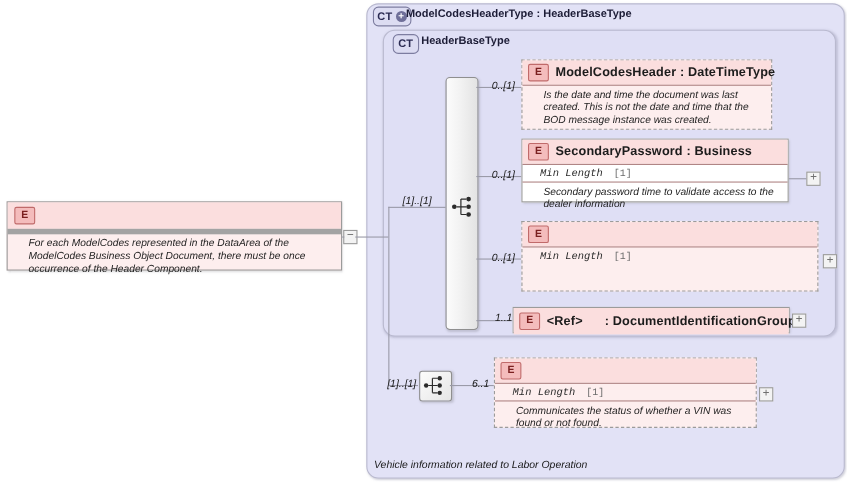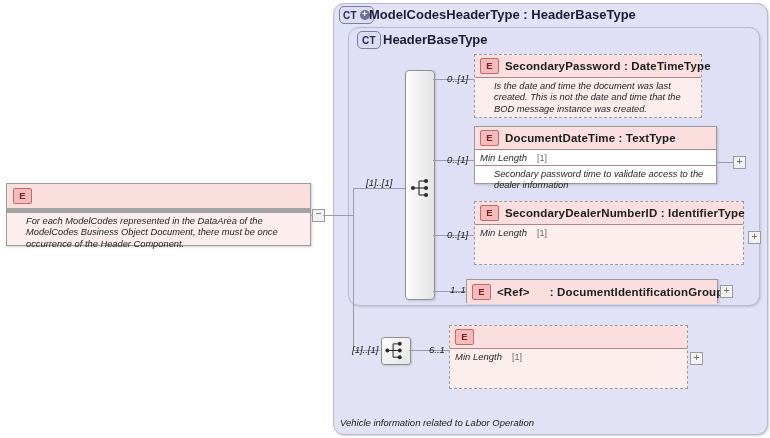--- a/index.html
+++ b/index.html
@@ -65,21 +65,21 @@
     line-height: 9px;
     text-align: center;
     background: #6f6f99;
     color: #ffffff;
     border-radius: 50%;
     font-size: 9px;
     font-weight: bold;
   }
   .ct-title {
     position: absolute;
-    font-size: 13px;
+    font-size: 10px;
     font-weight: bold;
     color: #1c1c36;
     white-space: nowrap;
   }
 
   
   .ebox {
     position: absolute;
     background: #fdeeee;
     box-sizing: border-box;
@@ -115,25 +115,26 @@
     margin-right: 6px;
   }
   .e-title {
     font-size: 11.5px;
     font-weight: bold;
     color: #1c1c1c;
     letter-spacing: 0.15px;
   }
   .ebox-facet {
     border-top: 1px solid #b08585;
-    padding: 2px 5px 2px 5px;
+    padding: 2px 5px 2px 16px;
     font-size: 9.5px;
     font-style: italic;
     color: #2a2a2a;
     white-space: nowrap;
+    font-family: Liberation Mono, monospace;
   }
   .ebox-facet .fv {
     font-style: normal;
     color: #6a6a6a;
     margin-left: 10px;
     font-size: 9px;
   }
   .ebox-doc {
     border-top: 1px solid #b08585;
     padding: 3px 6px 4px 19px;
@@ -270,44 +271,43 @@
   <div class="hline" style="left:433px; top:160px; width:41px;"></div>
 
   <div class="hline" style="left:433px; top:235px; width:41px;"></div>
 
   <div class="hline" style="left:433px; top:291px; width:33px;"></div>
 
   <div class="card" style="left:447px; top:73px;">0..[1]</div>
   <div class="ebox dashed" style="left:474px; top:54px; width:228px; height:64px;">
     <div class="ebox-head">
       <span class="e-icon">E</span>
-      <span class="e-title">SecondaryPassword : DateTimeType</span>
+      <span class="e-title">ModelCodesHeader : DateTimeType</span>
     </div>
     <div class="ebox-doc">Is the date and time the document was last created. This is not the date and time that the BOD message instance was created.</div>
   </div>
 
   <div class="card" style="left:447px; top:154px;">0..[1]</div>
   <div class="ebox solid" style="left:474px; top:126px; width:243px; height:58px;">
     <div class="ebox-head">
       <span class="e-icon">E</span>
-      <span class="e-title">DocumentDateTime : TextType</span>
+      <span class="e-title">SecondaryPassword : Business</span>
     </div>
     <div class="ebox-facet">
       <span>Min Length</span><span class="fv">[1]</span>
     </div>
     <div class="ebox-doc">Secondary password time to validate access to the dealer information</div>
   </div>
   <div class="expander" style="left:733px; top:156px;">+</div>
   <div class="hline" style="left:717px; top:162px; width:16px;"></div>
 
   <div class="card" style="left:447px; top:229px;">0..[1]</div>
   <div class="ebox dashed" style="left:474px; top:201px; width:270px; height:64px;">
     <div class="ebox-head">
       <span class="e-icon">E</span>
-      <span class="e-title">SecondaryDealerNumberID : IdentifierType</span>
     </div>
     <div class="ebox-facet">
       <span>Min Length</span><span class="fv">[1]</span>
     </div>
   </div>
   <div class="expander" style="left:748px; top:231px;">+</div>
 
   <div class="card" style="left:450px; top:284px;">1..1</div>
   <div class="ebox solid" style="left:466px; top:279px; width:252px; height:24px;">
     <div class="ebox-head" style="padding:4px 4px 4px 5px;">
@@ -334,18 +334,19 @@
   <div class="hline" style="left:409px; top:350px; width:40px;"></div>
 
   <div class="card" style="left:429px; top:344px;">6..1</div>
   <div class="ebox dashed" style="left:449px; top:325px; width:239px; height:64px;">
     <div class="ebox-head">
       <span class="e-icon">E</span>
     </div>
     <div class="ebox-facet">
       <span>Min Length</span><span class="fv">[1]</span>
     </div>
+    <div class="ebox-doc">Communicates the status of whether a VIN was found or not found.</div>
   </div>
   <div class="expander" style="left:690px; top:352px;">+</div>
 
   <div class="bottom-doc" style="left:340px; top:417px;">Vehicle information related to Labor Operation</div>
 
 </div>
 
 </body></html>

